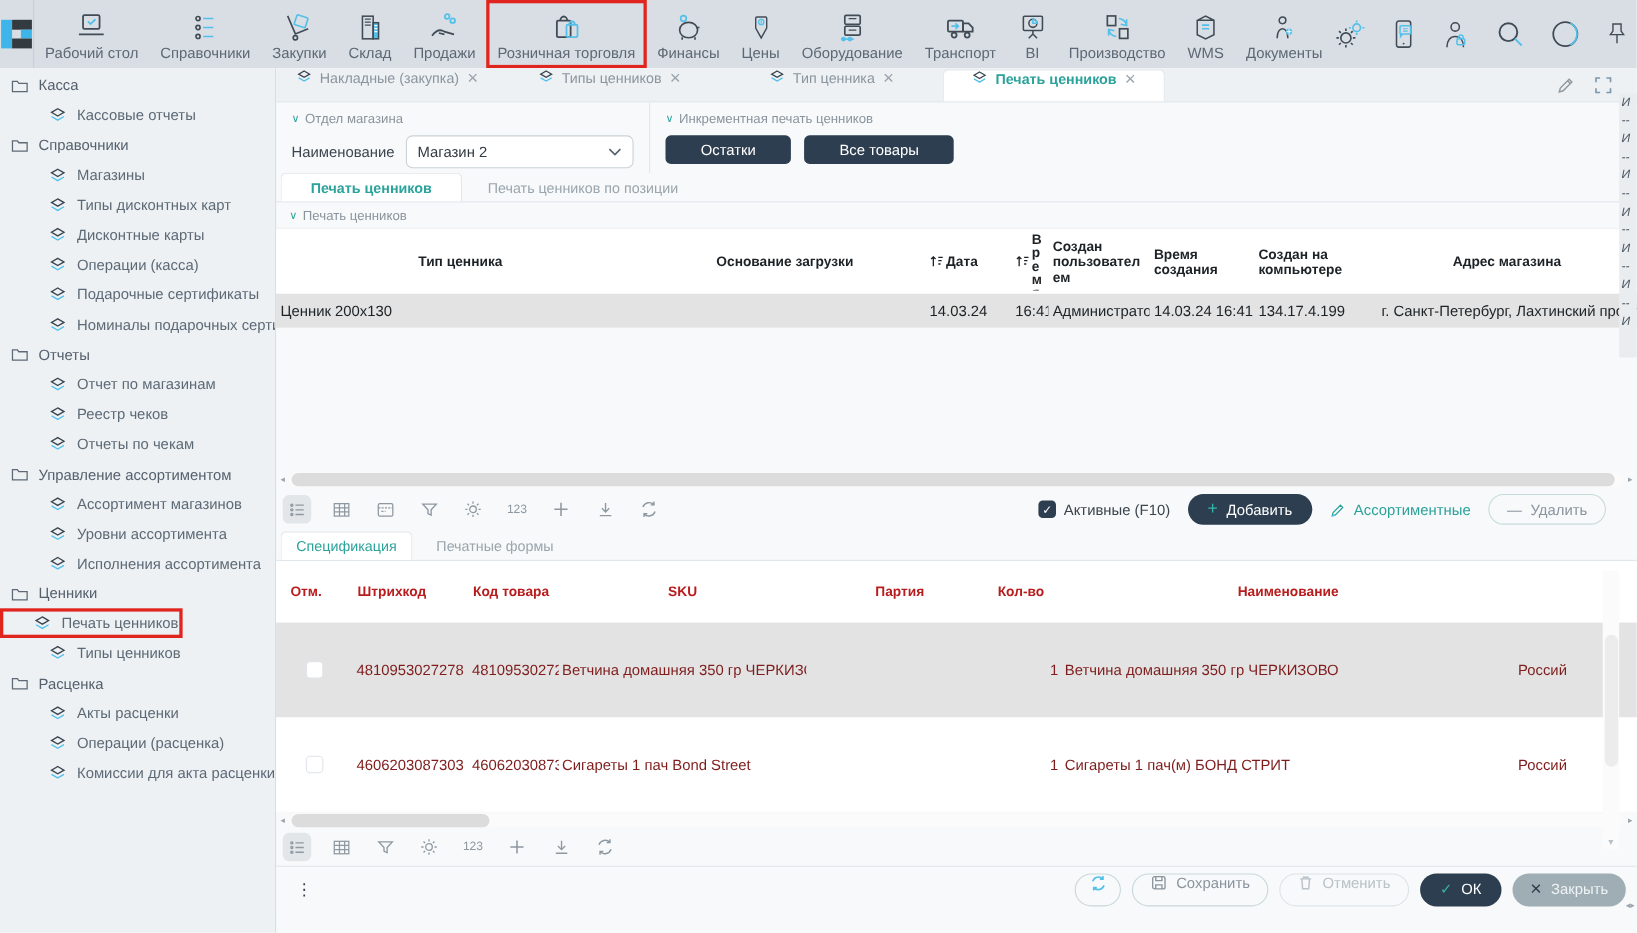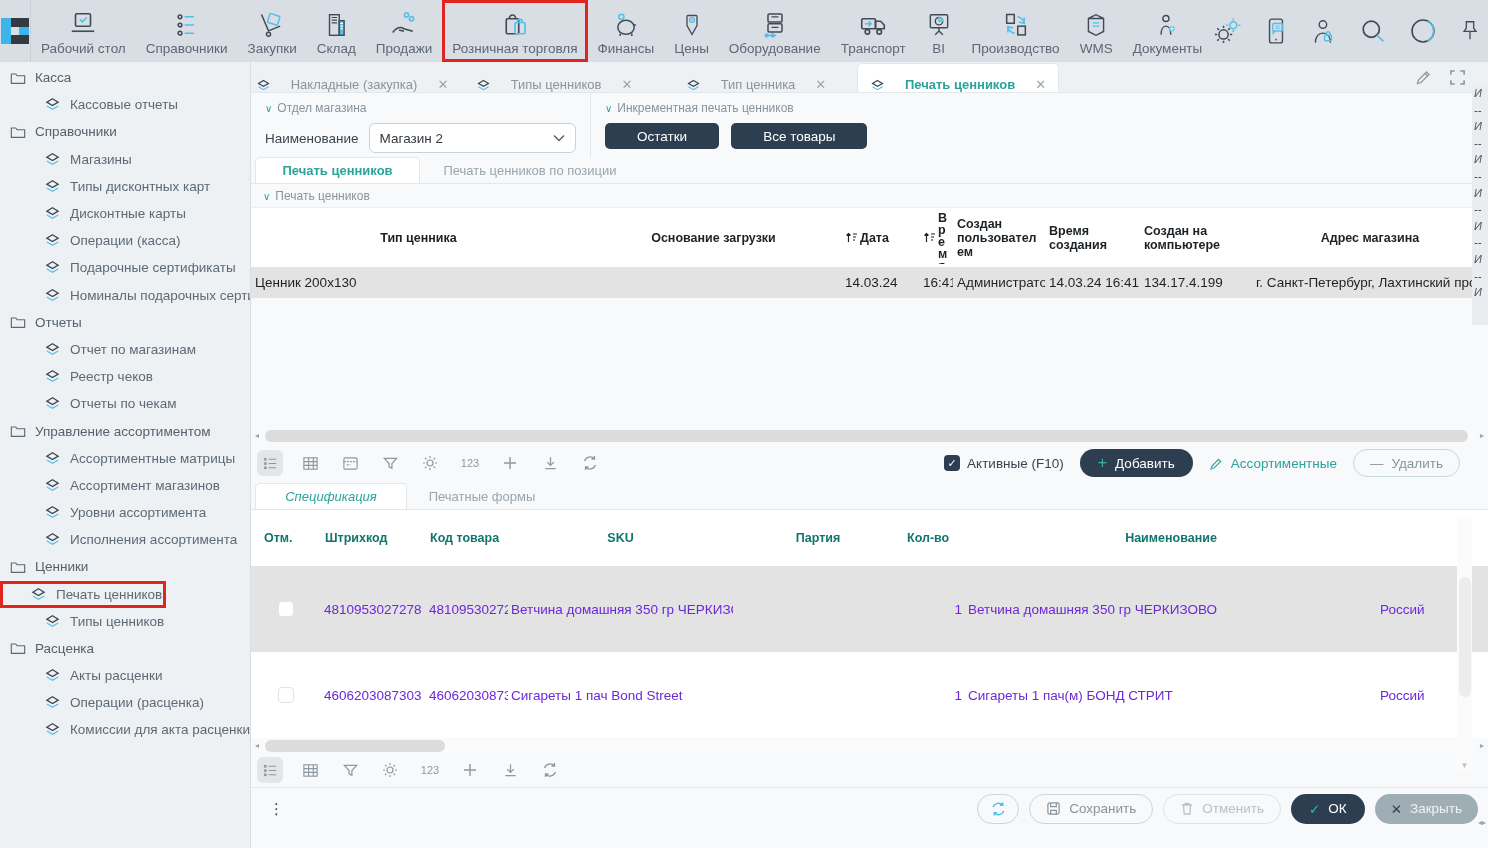--- a/index.html
+++ b/index.html
@@ -23,21 +23,21 @@
   .tree-item.folder { padding-left:10px; color:#55616d; }
   .tree-item.leaf { padding-left:44px; }
   .tree-item.hl-box { border:3px solid #e0251f; width:166px; padding-left:27px; height:27px; }
   #sidebar .tree { padding-top:2px; }
 
   
   #main { position:absolute; top:62px; left:250px; width:1238px; height:786px; background:#f7f9fa; border-left:1px solid #d8dee3; }
 
   
   #doctabs { height:31px; background:#eef1f4; display:flex; align-items:flex-end; border-bottom:1px solid #e2e7eb; position:relative; }
-  .dtab { width:202px; height:29px; display:flex; align-items:flex-end; justify-content:center; gap:20px; font-size:13px; color:#8b959e; cursor:pointer; }
+  .dtab { width:202px; height:29px; display:flex; align-items:flex-start; justify-content:center; gap:7px; font-size:13px; color:#8b959e; cursor:pointer; }
   .dtab .x { color:#9aa5ad; font-size:13px; }
   .dtab.active { background:#fff; border:1px solid #e2e7eb; border-bottom:none; border-radius:5px 5px 0 0; color:#2ba39b; font-weight:bold; }
   #doctabs-tools { position:absolute; right:22px; top:6px; display:flex; gap:16px; }
 
   
   #formzone { display:flex; height:64px; }
   .fsec { padding:8px 14px 0 14px; }
   .fsec-title { font-size:12px; color:#8a949e; display:flex; align-items:center; gap:5px; }
   .chev { color:#2ba39b; font-size:10px; }
   #sec-store { width:340px; border-right:1px solid #e2e7eb; }
@@ -82,36 +82,36 @@
   .chk { width:16px; height:16px; background:#2d3e50; border-radius:4px; color:#fff; font-size:11px; display:flex; align-items:center; justify-content:center; }
   .btn-add { background:#2d3e50; color:#fff; border:none; border-radius:14px; height:28px; padding:0 18px; font-size:13.5px; display:flex; align-items:center; gap:8px; cursor:pointer; font-family:inherit; }
   .btn-add .plus { color:#35b5aa; font-size:16px; }
   .link-edit { color:#2ba39b; font-size:13.5px; display:flex; align-items:center; gap:7px; cursor:pointer; }
   .btn-del { background:transparent; border:1px solid #c6dbd8; border-radius:14px; height:28px; padding:0 16px; color:#8a949e; font-size:13.5px; display:flex; align-items:center; gap:8px; cursor:pointer; font-family:inherit; }
 
   
   #stable { background:#fff; }
   .st-hdr, .st-row { display:grid; grid-template-columns:70px 105px 82px 225px 170px 62px 412px 1fr; }
   .st-hdr { height:56px; }
-  .st-hdr > div { font-size:12.5px; font-weight:bold; color:#0f766e; display:flex; align-items:center; padding:0 4px; overflow:hidden; }
+  .st-hdr > div { font-size:12.5px; font-weight:bold; color:#b91c1c; display:flex; align-items:center; padding:0 4px; overflow:hidden; }
   .st-hdr .c { justify-content:center; }
   .st-row { height:86px; }
   .st-row.sel { background:#e3e3e3; }
-  .st-row > div { font-size:13.5px; color:#6d28d9; display:flex; align-items:center; padding:0 3px; white-space:nowrap; overflow:hidden; }
+  .st-row > div { font-size:13.5px; color:#7f1d1d; display:flex; align-items:center; padding:0 3px; white-space:nowrap; overflow:hidden; }
   .st-row .r { justify-content:flex-end; }
   .rowchk { width:16px; height:16px; background:#fff; border:1px solid #e0e4e8; border-radius:4px; margin-left:24px; cursor:pointer; }
   #spec-vscroll { position:absolute; right:16px; top:519px; width:15px; height:253px; background:#fbfbfb; }
   #spec-vscroll .vthumb { position:absolute; top:58px; left:1.5px; width:12px; height:120px; background:#ececec; border-radius:6px; }
   #spec-vscroll .varr { position:absolute; bottom:2px; width:100%; text-align:center; font-size:8px; color:#b9c1c8; }
 
   
   #footer { height:42px; display:flex; align-items:center; padding:0 10px 0 18px; border-top:1px solid #e2e7eb; background:#f7f9fa; position:relative; }
   .kebab { font-size:15px; color:#3c454e; letter-spacing:0; cursor:pointer; }
   #footer-right { margin-left:auto; display:flex; align-items:center; gap:10px; }
-  .fbtn { height:30px; border-radius:15px; border:1px solid #c9d8d8; background:transparent; display:flex; align-items:center; gap:8px; padding:0 16px; font-size:13.5px; font-family:inherit; cursor:pointer; color:#8a949e; }
+  .fbtn { height:30px; border-radius:15px; border:1px solid #c9d8d8; background:transparent; display:flex; align-items:flex-start; gap:8px; padding:0 16px; font-size:13.5px; font-family:inherit; cursor:pointer; color:#8a949e; }
   .fbtn.icononly { width:42px; justify-content:center; padding:0; }
   .fbtn.disabled { border-color:#dde4e7; color:#b8c2c8; }
   .fbtn-ok { background:#2d3e50; border:none; color:#fff; height:30px; border-radius:15px; padding:0 18px; display:flex; align-items:center; gap:8px; font-size:13.5px; font-family:inherit; cursor:pointer; }
   .fbtn-ok .chkmark { color:#35b5aa; }
   .fbtn-close { background:#9fadb4; border:none; color:#eef3f5; height:30px; border-radius:15px; padding:0 16px; display:flex; align-items:center; gap:8px; font-size:13.5px; font-family:inherit; cursor:pointer; }
   .fbtn-close .xmark { color:#2d3e50; }
   #corner-arrows { position:absolute; right:2px; bottom:2px; font-size:8px; color:#9aa5ad; }
 
   
   #right-strip { position:absolute; top:85px; right:0; width:16px; height:240px; background:#e9edf0; font-size:11px; color:#4a5560; line-height:16.6px; white-space:pre-line; text-align:left; padding-left:2px; font-style:italic; overflow:hidden; }
@@ -442,29 +442,20 @@
         </span>
       <span>Отчеты по чекам</span>
     </div>
     <div class="tree-item folder">
       <span class="ico">
           <svg width="16" height="14" viewBox="0 0 18 15" fill="none" stroke="#5d6a76" stroke-width="1.3">
             <path d="M1.5 3h5l1.5 2h8.5v8.5H1.5z"></path>
           </svg>
         </span>
       <span>Управление ассортиментом</span>
-    </div>
-    <div class="tree-item leaf">
-      <span class="ico">
-          <svg width="17" height="15" viewBox="0 0 18 15" fill="none" stroke-width="1.3">
-            <path d="M9 1.5 15 5 9 8.5 3 5z" stroke="#3a4550"></path>
-            <path d="M3 9l6 3.5L15 9" stroke="#53c0ea"></path>
-          </svg>
-        </span>
-      <span>Ассортиментные матрицы</span>
     </div>
     <div class="tree-item leaf">
       <span class="ico">
           <svg width="17" height="15" viewBox="0 0 18 15" fill="none" stroke-width="1.3">
             <path d="M9 1.5 15 5 9 8.5 3 5z" stroke="#3a4550"></path>
             <path d="M3 9l6 3.5L15 9" stroke="#53c0ea"></path>
           </svg>
         </span>
       <span>Ассортимент магазинов</span>
     </div>
@@ -761,21 +752,21 @@
         <span>Ассортиментные</span>
       </div>
       <button class="btn-del">
         <span>—</span>
         <span>Удалить</span>
       </button>
     </div>
   </div>
 
   <div class="subtabs">
-    <div class="stab active" style="margin-left:4px; width:152px;font-style:italic;">Спецификация</div>
+    <div class="stab active" style="margin-left:4px; width:120px;">Спецификация</div>
     <div class="stab" style="width:150px;">Печатные формы</div>
   </div>
 
   <div id="stable">
     <div class="st-hdr">
       <div style="padding-left:13px;">Отм.</div>
       <div>Штрихкод</div>
       <div>Код товара</div>
       <div class="c">SKU</div>
       <div class="c">Партия</div>

